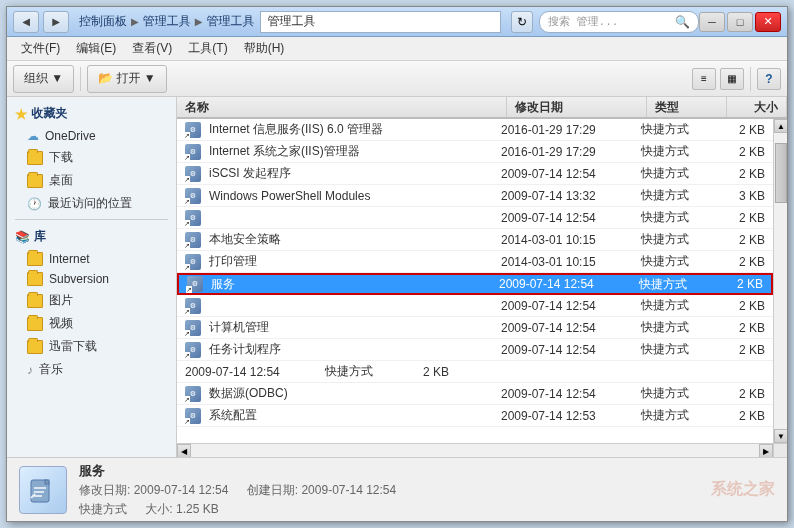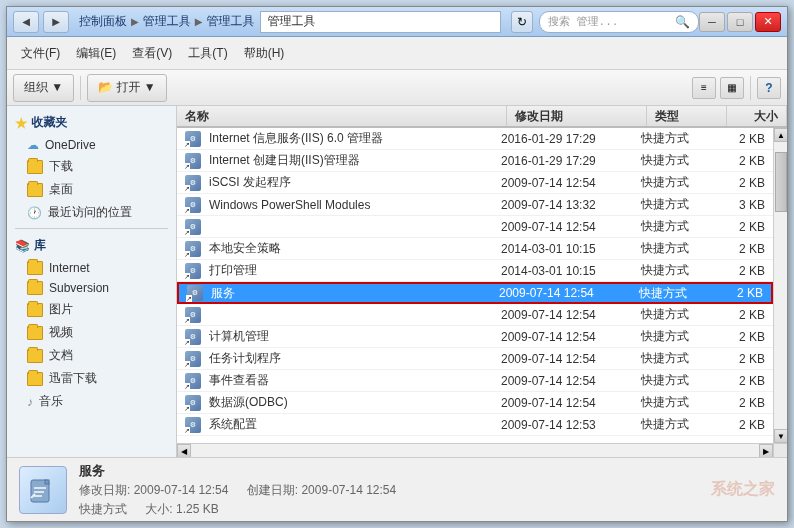--- a/index.html
+++ b/index.html
@@ -20,21 +20,21 @@
     .search-bar { height: 22px; width: 160px; background: white; border: 1px solid #9ab0c8; border-radius: 10px; display: flex; align-items: center; padding: 0 8px; margin-left: 6px; }
     .search-text { flex: 1; font-size: 11px; color: #999; font-family: Liberation Mono, monospace; }
     .search-icon-el { color: #666; font-size: 12px; }
     .title-controls { display: flex; gap: 2px; }
     .ctrl-btn { width: 26px; height: 20px; border-radius: 3px; display: flex; align-items: center; justify-content: center; cursor: pointer; font-size: 11px; border: 1px solid transparent; }
     .ctrl-min { background: linear-gradient(to bottom, #e8e8e8, #d0d0d0); border-color: #aaa; color: #333; }
     .ctrl-max { background: linear-gradient(to bottom, #e8e8e8, #d0d0d0); border-color: #aaa; color: #333; }
     .ctrl-close { background: linear-gradient(to bottom, #f44, #c22); border-color: #a00; color: white; }
     
     
-    .menu-bar { height: 33px; background: #f0f0f0; display: flex; align-items: center; padding: 0 6px; border-bottom: 1px solid #d0d0d0; }
+    .menu-bar { height: 24px; background: #f0f0f0; display: flex; align-items: center; padding: 0 6px; border-bottom: 1px solid #d0d0d0; }
     .menu-item { padding: 2px 8px; cursor: pointer; font-size: 12px; color: #333; }
     
     
     .toolbar { height: 36px; background: linear-gradient(to bottom, #f8f8f8, #e8e8e8); border-bottom: 1px solid #ccc; display: flex; align-items: center; padding: 0 6px; gap: 4px; }
     .tool-btn { height: 28px; padding: 0 10px; background: linear-gradient(to bottom, #f8f8f8, #e0e0e0); border: 1px solid #bbb; border-radius: 3px; cursor: pointer; display: flex; align-items: center; gap: 4px; font-size: 12px; color: #333; }
     .tool-separator { width: 1px; height: 24px; background: #ccc; margin: 0 2px; }
     .toolbar-right { margin-left: auto; display: flex; align-items: center; gap: 4px; }
     .view-btn { width: 24px; height: 22px; background: linear-gradient(to bottom, #f0f0f0, #ddd); border: 1px solid #bbb; border-radius: 2px; display: flex; align-items: center; justify-content: center; cursor: pointer; font-size: 10px; }
     .help-btn { width: 24px; height: 22px; background: linear-gradient(to bottom, #f0f0f0, #ddd); border: 1px solid #bbb; border-radius: 2px; display: flex; align-items: center; justify-content: center; cursor: pointer; font-size: 12px; color: #1a5a9a; font-weight: bold; }
     
@@ -192,24 +192,20 @@
         <div class="sidebar-item">
           <span class="folder-icon"></span>
           <span>图片</span>
         </div>
         <div class="sidebar-item">
           <span class="folder-icon" style="background:#f4c430;"></span>
           <span>视频</span>
         </div>
         <div class="sidebar-item">
           <span class="folder-icon"></span>
-          <span>文档</span>
-        </div>
-        <div class="sidebar-item">
-          <span class="folder-icon"></span>
           <span>迅雷下载</span>
         </div>
         <div class="sidebar-item">
           <span style="color:#888;">♪</span>
           <span>音乐</span>
         </div>
       </div>
     </div>
 
     <div class="file-area">
@@ -232,21 +228,21 @@
               <div class="file-cell file-cell-date">2016-01-29 17:29</div>
               <div class="file-cell file-cell-type">快捷方式</div>
               <div class="file-cell file-cell-size">2 KB</div>
             </div>
             <div class="file-row">
               <div class="file-cell file-cell-name">
                 <div class="icon-shortcut" style="width: 16px; height: 16px; background: linear-gradient(135deg, rgb(136, 170, 204), rgb(85, 119, 170)); border-radius: 2px; display: inline-flex; align-items: center; justify-content: center; position: relative; flex-shrink: 0; margin-right: 4px;">
                   <span style="font-size:7px;color:white;">⚙</span>
                   <span style="position: absolute; bottom: -1px; left: -1px; font-size: 7px; background: white; color: rgb(51, 51, 51); line-height: 1; border-radius: 1px;">↗</span>
                 </div>
-                <span>Internet 创建日期(IIS)管理器</span>
+                <span>Internet 系统之家(IIS)管理器</span>
               </div>
               <div class="file-cell file-cell-date">2016-01-29 17:29</div>
               <div class="file-cell file-cell-type">快捷方式</div>
               <div class="file-cell file-cell-size">2 KB</div>
             </div>
             <div class="file-row">
               <div class="file-cell file-cell-name">
                 <div class="icon-shortcut" style="width: 16px; height: 16px; background: linear-gradient(135deg, rgb(136, 170, 204), rgb(85, 119, 170)); border-radius: 2px; display: inline-flex; align-items: center; justify-content: center; position: relative; flex-shrink: 0; margin-right: 4px;">
                   <span style="font-size:7px;color:white;">⚙</span>
                   <span style="position: absolute; bottom: -1px; left: -1px; font-size: 7px; background: white; color: rgb(51, 51, 51); line-height: 1; border-radius: 1px;">↗</span>
@@ -345,27 +341,20 @@
                   <span style="font-size:7px;color:white;">⚙</span>
                   <span style="position: absolute; bottom: -1px; left: -1px; font-size: 7px; background: white; color: rgb(51, 51, 51); line-height: 1; border-radius: 1px;">↗</span>
                 </div>
                 <span>任务计划程序</span>
               </div>
               <div class="file-cell file-cell-date">2009-07-14 12:54</div>
               <div class="file-cell file-cell-type">快捷方式</div>
               <div class="file-cell file-cell-size">2 KB</div>
             </div>
             <div class="file-row">
-              <div class="file-cell file-cell-name">
-                <div class="icon-shortcut" style="width: 16px; height: 16px; background: linear-gradient(135deg, rgb(136, 170, 204), rgb(85, 119, 170)); border-radius: 2px; display: inline-flex; align-items: center; justify-content: center; position: relative; flex-shrink: 0; margin-right: 4px;">
-                  <span style="font-size:7px;color:white;">⚙</span>
-                  <span style="position: absolute; bottom: -1px; left: -1px; font-size: 7px; background: white; color: rgb(51, 51, 51); line-height: 1; border-radius: 1px;">↗</span>
-                </div>
-                <span>事件查看器</span>
-              </div>
               <div class="file-cell file-cell-date">2009-07-14 12:54</div>
               <div class="file-cell file-cell-type">快捷方式</div>
               <div class="file-cell file-cell-size">2 KB</div>
             </div>
             <div class="file-row">
               <div class="file-cell file-cell-name">
                 <div class="icon-shortcut" style="width: 16px; height: 16px; background: linear-gradient(135deg, rgb(136, 170, 204), rgb(85, 119, 170)); border-radius: 2px; display: inline-flex; align-items: center; justify-content: center; position: relative; flex-shrink: 0; margin-right: 4px;">
                   <span style="font-size:7px;color:white;">⚙</span>
                   <span style="position: absolute; bottom: -1px; left: -1px; font-size: 7px; background: white; color: rgb(51, 51, 51); line-height: 1; border-radius: 1px;">↗</span>
                 </div>

